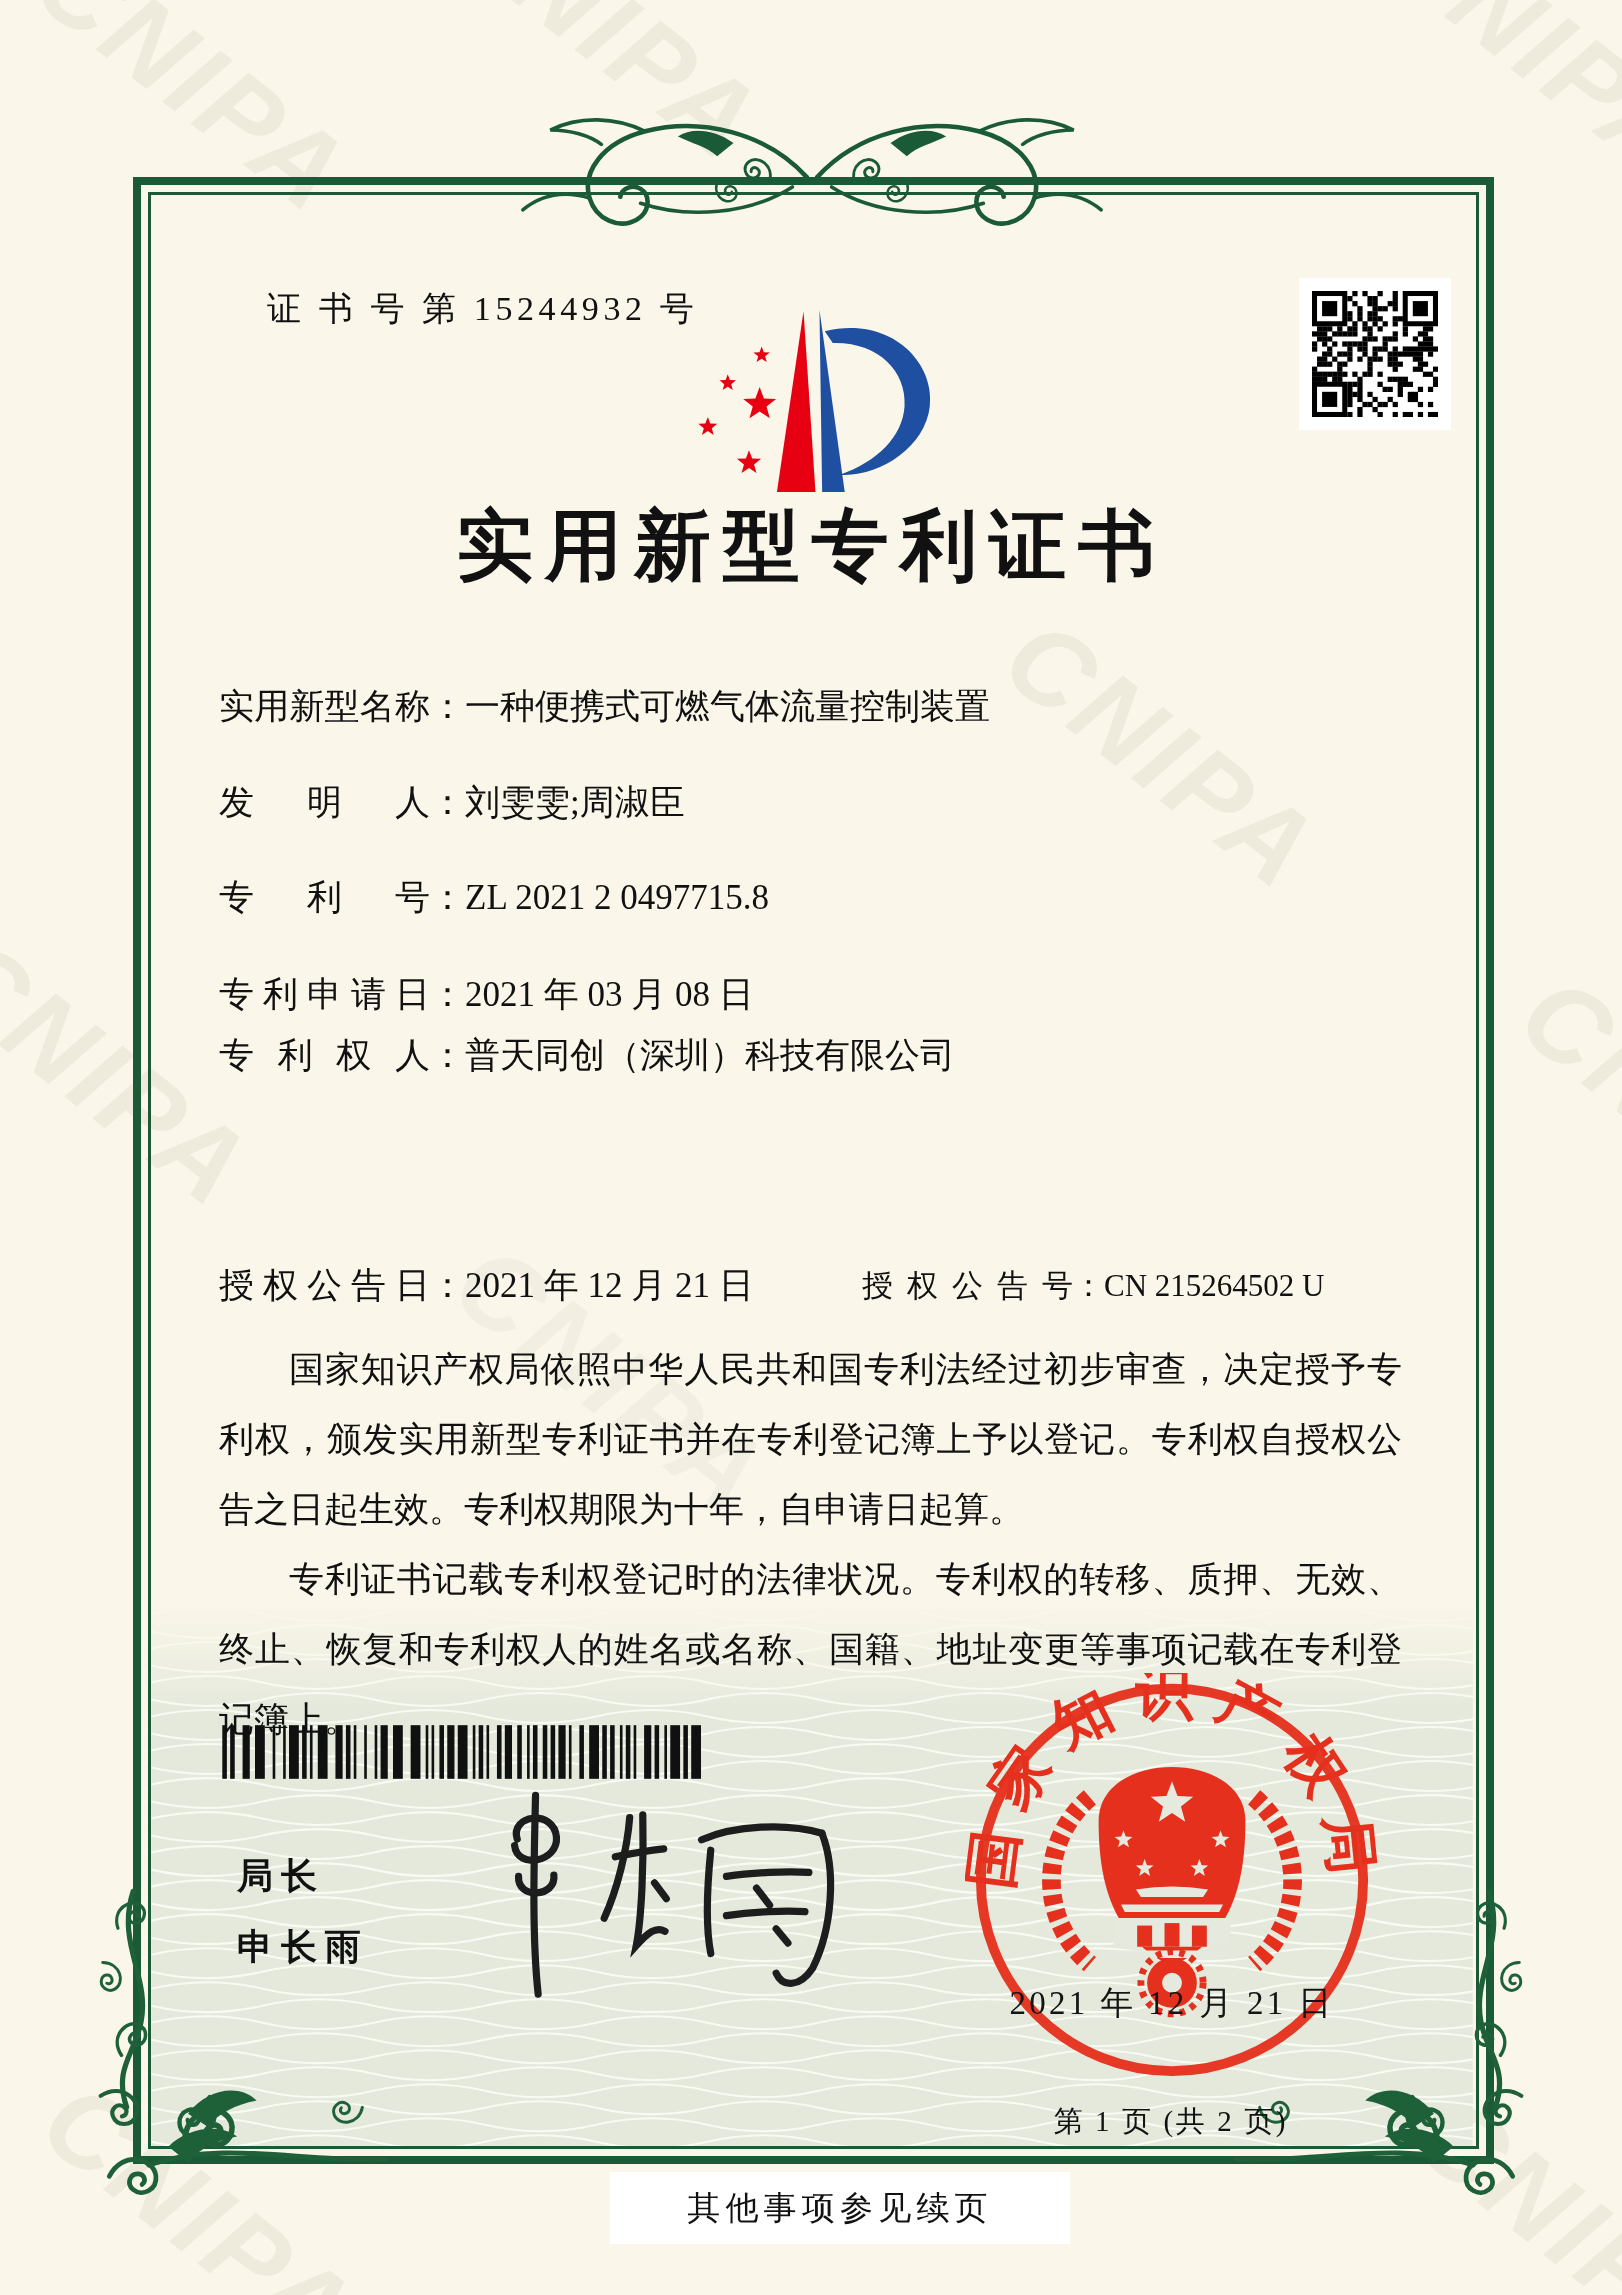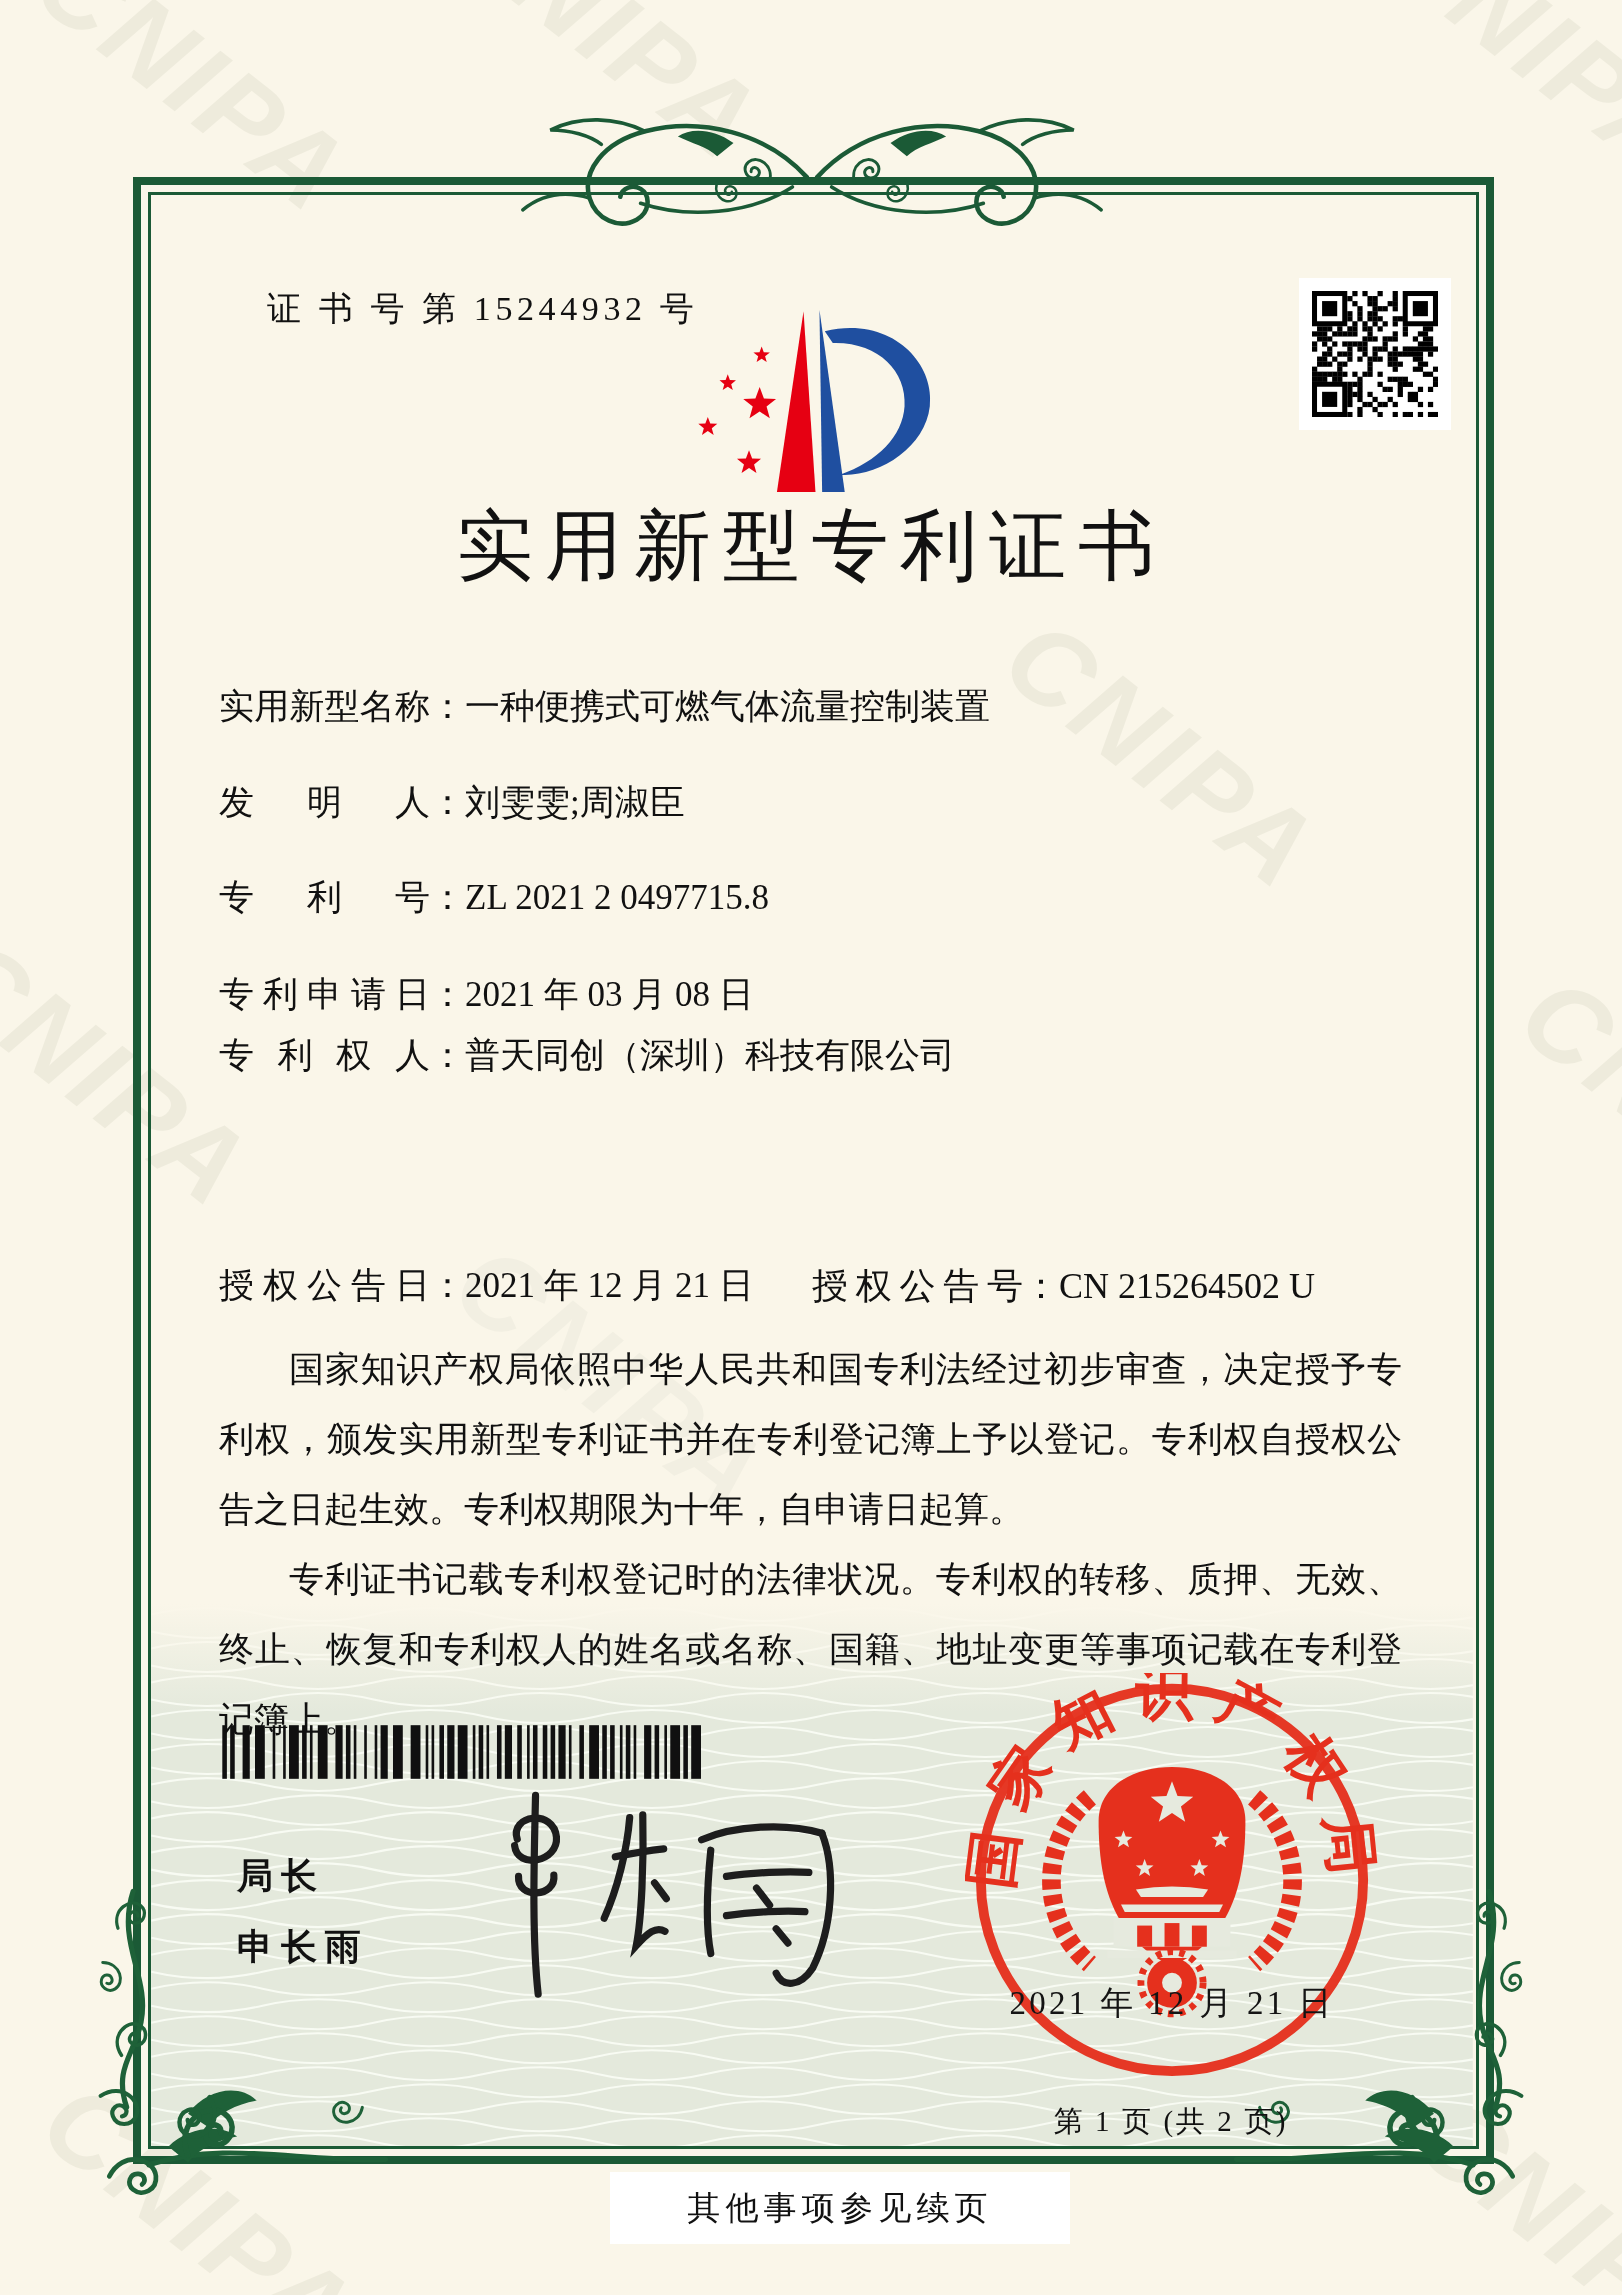--- a/index.html
+++ b/index.html
@@ -22,23 +22,23 @@
   
   .orn-top{position:absolute;left:516px;top:113px;z-index:4;color:#1b5a36;}
   .orn-bl{position:absolute;left:90px;top:1865px;z-index:4;color:#1e6138;}
   .orn-br{position:absolute;left:1192px;top:1865px;z-index:4;color:#1e6138;transform:scaleX(-1);}
   
   .certno{position:absolute;left:267px;top:286px;font-size:34px;letter-spacing:4.6px;z-index:5;}
   .logo{position:absolute;left:674px;top:270px;z-index:5;}
   .qr{position:absolute;left:1299px;top:278px;width:152px;height:152px;background:#fff;z-index:5;}
   .qr svg{position:absolute;left:13px;top:13px;}
   .title{position:absolute;left:0;top:495px;width:1623px;text-align:center;z-index:5;
-         font-size:77px;font-weight:400;letter-spacing:11.8px;}
+         font-size:77px;font-weight:700;letter-spacing:11.8px;}
   .frow{position:absolute;left:219px;font-size:35px;line-height:48px;white-space:nowrap;z-index:5;}
-  .frow2{position:absolute;left:812px;font-size:36px;line-height:48px;white-space:nowrap;z-index:5;}
+  .frow2{position:absolute;left:862px;font-size:31px;line-height:48px;white-space:nowrap;z-index:5;}
   .flabel{display:inline-block;width:211px;text-align:justify;text-align-last:justify;vertical-align:top;}
   .fcolon{display:inline-block;vertical-align:top;}
   .fval{display:inline-block;vertical-align:top;}
   .body-block{position:absolute;left:219px;top:1335px;width:1183px;z-index:5;
               font-size:35px;line-height:70px;text-align:justify;}
   .body-block p{margin:0;text-indent:2em;}
   .barcode{position:absolute;left:221px;top:1725px;z-index:5;}
   .signer-title{position:absolute;left:237px;top:1852px;z-index:5;font-size:36px;letter-spacing:7.9px;
         font-family:"Liberation Sans","DejaVu Sans",sans-serif;font-weight:700;text-align:center;}
   .signer-name{position:absolute;left:237px;top:1923px;z-index:5;font-size:36px;letter-spacing:7.9px;

